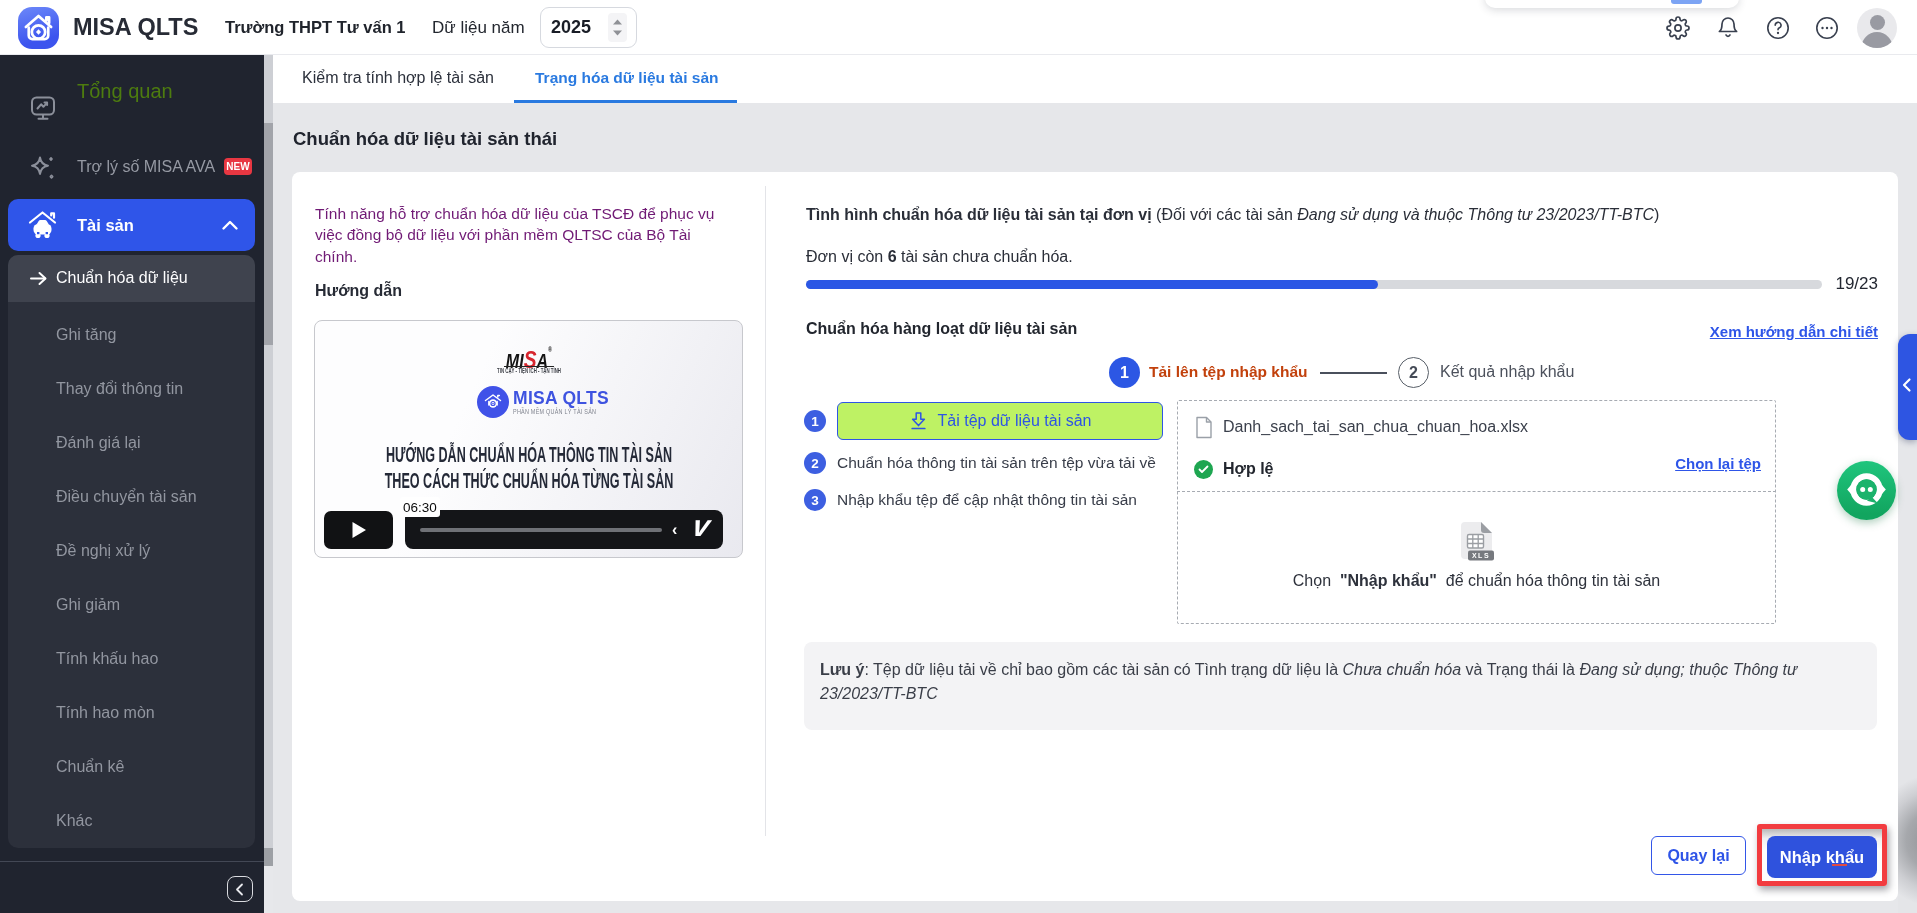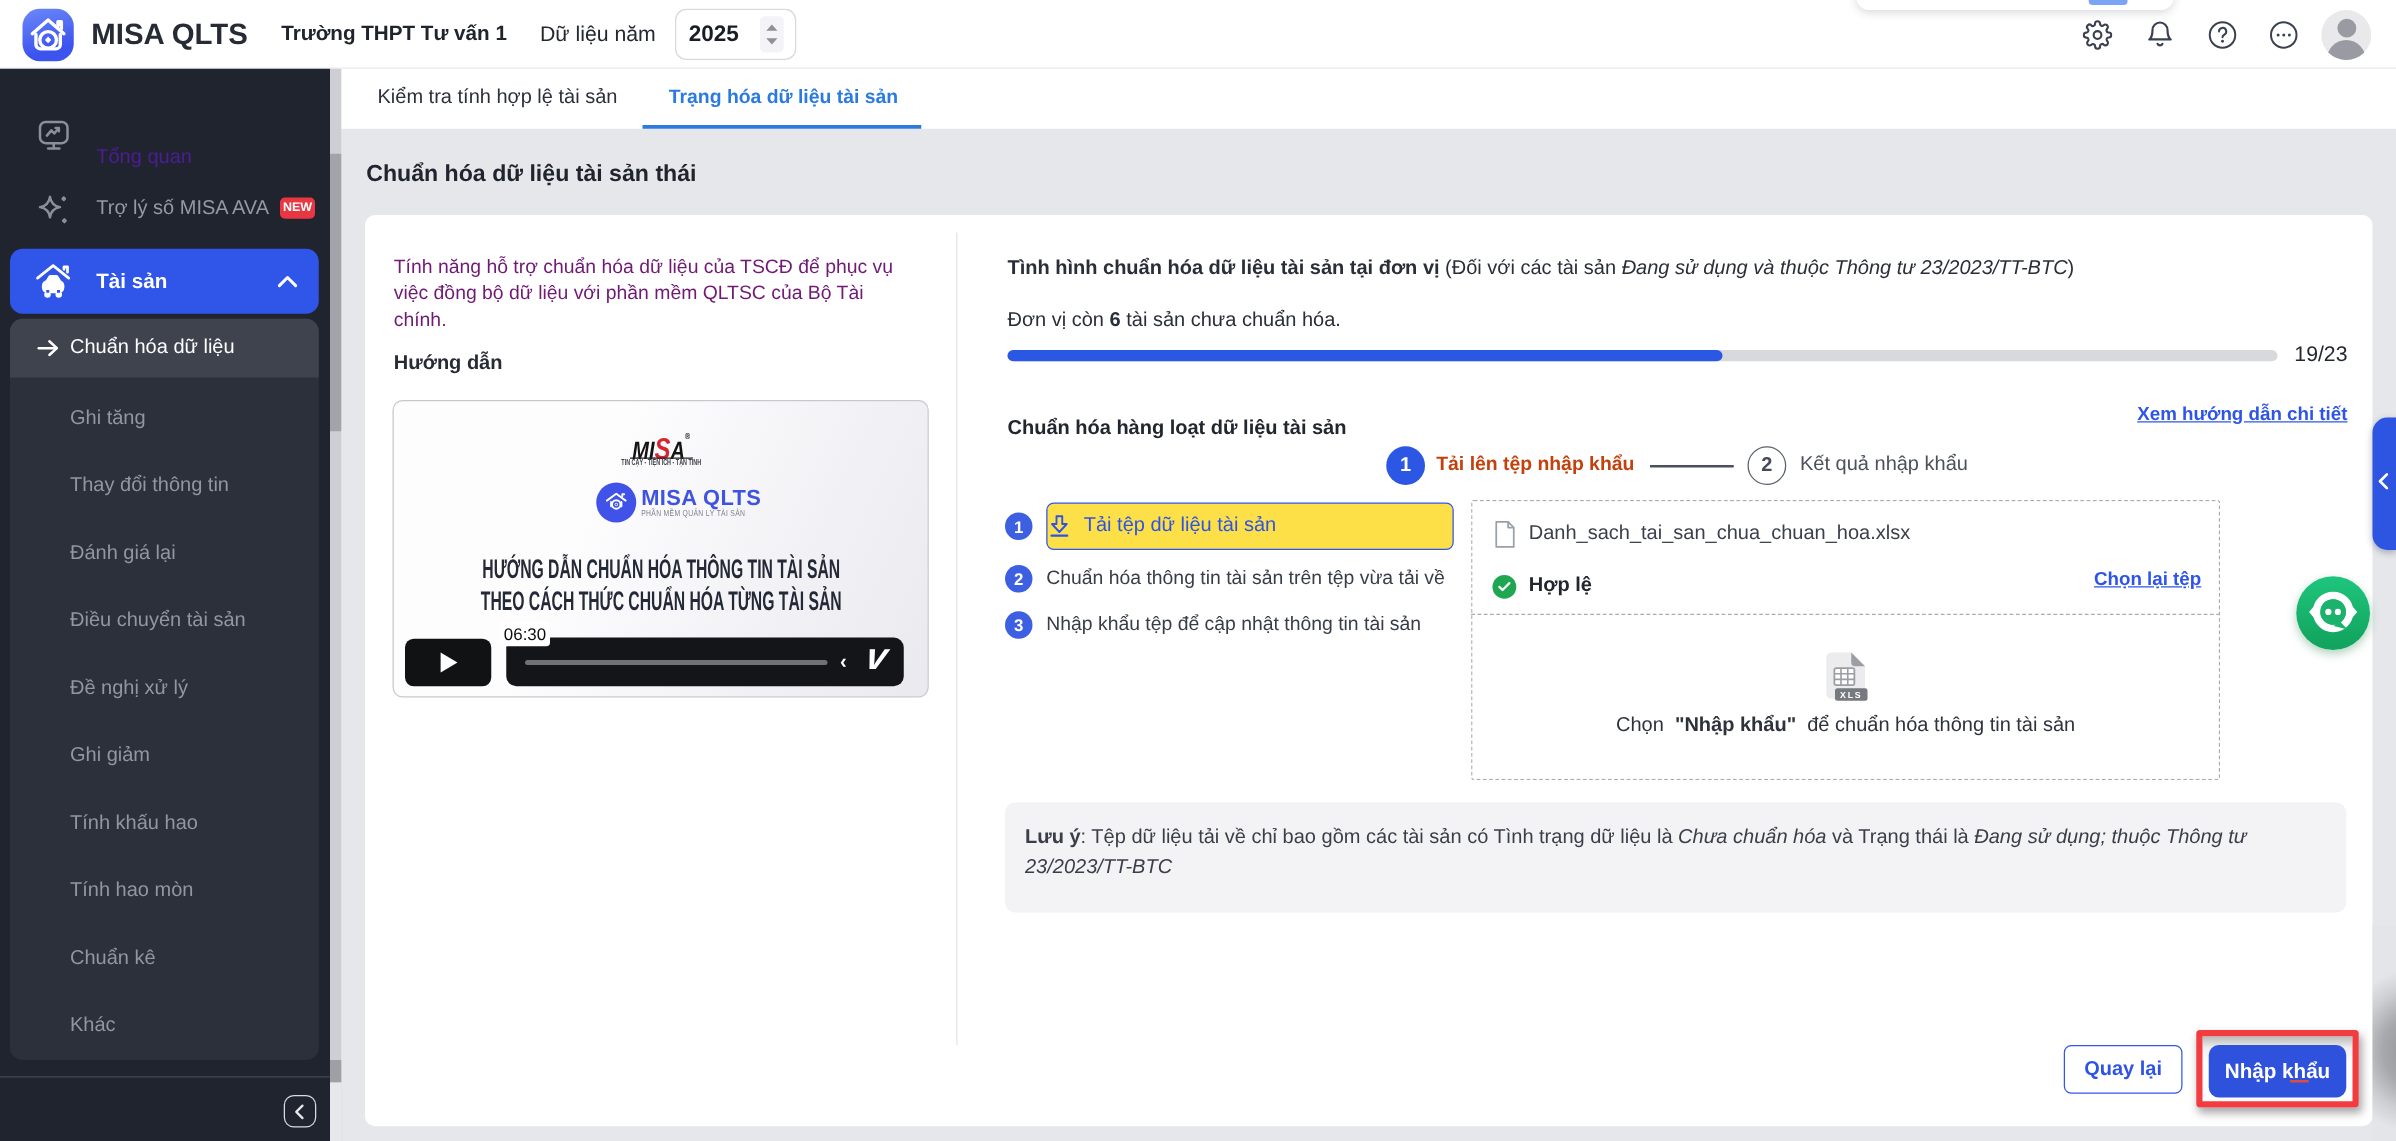--- a/index.html
+++ b/index.html
@@ -78,21 +78,21 @@
 <div class="abs" style="left:264px;top:848px;width:9px;height:18px;background:#9da0a5"></div>
 <div class="abs" style="left:264px;top:866px;width:9px;height:47px;background:#e7e8eb"></div>
 
 <svg class="abs" style="left:29px;top:94px" width="28" height="29" viewBox="0 0 28 29" fill="none" stroke="#8b8f9a" stroke-width="2" stroke-linecap="round" stroke-linejoin="round">
 <rect x="3" y="3.5" width="22" height="17" rx="4.5"></rect>
     <path d="M8.5 14.5 l3.6-4.2 2.3 2.5 3.5-4"></path>
     <path d="M15.5 8.4 h2.6 v2.6"></path>
     <path d="M14 21 v3.2"></path>
     <path d="M9.5 24.8 h9"></path>
   </svg>
-<div class="abs flex" style="left:77px;top:112px;height:28px;font-size:16px;color:#4c1d95">Tổng quan</div>
+<div class="abs flex" style="left:77px;top:77px;height:28px;font-size:20px;color:#4d7c0f">Tổng quan</div>
 
 <svg class="abs" style="left:28px;top:153px" width="30" height="30" viewBox="0 0 30 30" fill="none" stroke="#8b8f9a" stroke-width="2" stroke-linecap="round" stroke-linejoin="round">
 <path d="M12 4.5 C12.7 9.2 15.5 12 20 12.7 C15.5 13.4 12.7 16.2 12 20.9 C11.3 16.2 8.5 13.4 4 12.7 C8.5 12 11.3 9.2 12 4.5 Z"></path>
 <path d="M23 4.8 l1.1 1.2 -1.1 1.2 -1.1 -1.2 Z" stroke-width="1.6"></path>
 <path d="M23.5 22.3 l1.2 1.3 -1.2 1.3 -1.2 -1.3 Z" stroke-width="1.6"></path>
   </svg>
 <div class="abs flex" style="left:77px;top:153px;height:28px;font-size:16px;color:#9599a3">Trợ lý số MISA AVA</div>
 <div class="abs flex" style="left:224px;top:158px;width:28px;height:17px;background:#e83742;border-radius:4px;justify-content:center;font-size:10px;font-weight:bold;color:#fff">NEW</div>
 
 <div class="abs" style="left:8px;top:199px;width:247px;height:52px;background:#2f55e9;border-radius:10px"></div>
@@ -169,31 +169,31 @@
   <div class="abs flex" style="left:357px;top:189px;height:39px;font-size:16px;font-weight:bold;color:#fff">‹</div>
   <div class="abs flex" style="left:378px;top:185px;height:39px;font-size:30px;font-weight:bold;color:#fff;font-style:italic;transform:skewX(-10deg)">v</div>
   <div class="abs flex" style="left:85px;top:176px;width:40px;height:20px;background:#fff;border-radius:3px 3px 3px 0;justify-content:center;font-size:13.5px;color:#0c0c0c">06:30</div>
 </div>
 
 <div class="abs flex" style="left:806px;top:204px;height:22px;font-size:16px;color:#2a2e38"><b>Tình hình chuẩn hóa dữ liệu tài sản tại đơn vị&nbsp;</b>(Đối với các tài sản <i>&nbsp;Đang sử dụng và thuộc Thông tư 23/2023/TT-BTC</i>)</div>
 <div class="abs flex" style="left:806px;top:246px;height:22px;font-size:16px;color:#2a2e38">Đơn vị còn&nbsp;<b>6</b>&nbsp;tài sản chưa chuẩn hóa.</div>
 <div class="abs" style="left:806px;top:280px;width:1016px;height:9px;border-radius:5px;background:#d7d9dd"></div>
 <div class="abs" style="left:806px;top:280px;width:572px;height:9px;border-radius:5px;background:#2b57e5"></div>
 <div class="abs flex" style="right:39px;top:273px;height:22px;font-size:17px;color:#232731">19/23</div>
-<div class="abs flex" style="left:806px;top:332px;height:22px;font-size:16px;font-weight:bold;color:#22262e">Chuẩn hóa hàng loạt dữ liệu tài sản</div>
+<div class="abs flex" style="left:806px;top:318px;height:22px;font-size:16px;font-weight:bold;color:#22262e">Chuẩn hóa hàng loạt dữ liệu tài sản</div>
 <div class="abs flex" style="right:39px;top:320px;height:22px;font-size:15px;font-weight:600;color:#2e55e8;text-decoration:underline">Xem hướng dẫn chi tiết</div>
 
 <div class="abs flex" style="left:1109px;top:357px;width:31px;height:31px;border-radius:50%;background:#2c57e4;justify-content:center;font-size:16px;font-weight:bold;color:#fff">1</div>
 <div class="abs flex" style="left:1149px;top:361px;height:22px;font-size:15.5px;font-weight:600;color:#c2410c">Tải lên tệp nhập khẩu</div>
 <div class="abs" style="left:1320px;top:372px;width:67px;height:1.5px;background:#4a505c"></div>
 <div class="abs flex" style="left:1398px;top:357px;width:31px;height:31px;border-radius:50%;border:1.5px solid #596069;background:#fff;justify-content:center;font-size:16px;font-weight:600;color:#454b57">2</div>
 <div class="abs flex" style="left:1440px;top:361px;height:22px;font-size:16px;color:#4c515c">Kết quả nhập khẩu</div>
 
 <div class="abs flex" style="left:804px;top:410px;width:22px;height:22px;border-radius:50%;background:#3d5fe1;justify-content:center;font-size:13.5px;font-weight:bold;color:#fff">1</div>
-<div class="abs flex" style="left:837px;top:402px;width:326px;height:38px;border:1.5px solid #2e55e6;border-radius:6px;background:#fde047;">
+<div class="abs flex" style="left:837px;top:402px;width:326px;height:38px;border:1.5px solid #2e55e6;border-radius:6px;background:#bef264;justify-content:center">
 <svg width="19" height="20" viewBox="0 0 19 20" fill="none" stroke="#2d54e5" stroke-width="1.5" stroke-linejoin="round">
       <path d="M7.2 2 h4.6 v6.2 h3.6 L9.5 14.6 L3.6 8.2 h3.6 Z"></path>
       <path d="M3.2 17.5 h12.6" stroke-linecap="round" stroke-width="1.7"></path>
     </svg>
 <span style="margin-left:10px;font-size:16px;font-weight:500;color:#2d54e5">Tải tệp dữ liệu tài sản</span>
   </div>
 <div class="abs flex" style="left:804px;top:452px;width:22px;height:22px;border-radius:50%;background:#3d5fe1;justify-content:center;font-size:13.5px;font-weight:bold;color:#fff">2</div>
 <div class="abs flex" style="left:837px;top:452px;height:22px;font-size:15.5px;color:#383d49">Chuẩn hóa thông tin tài sản trên tệp vừa tải về</div>
 <div class="abs flex" style="left:804px;top:489px;width:22px;height:22px;border-radius:50%;background:#3d5fe1;justify-content:center;font-size:13.5px;font-weight:bold;color:#fff">3</div>
 <div class="abs flex" style="left:837px;top:489px;height:22px;font-size:15.5px;color:#383d49">Nhập khẩu tệp để cập nhật thông tin tài sản</div>

